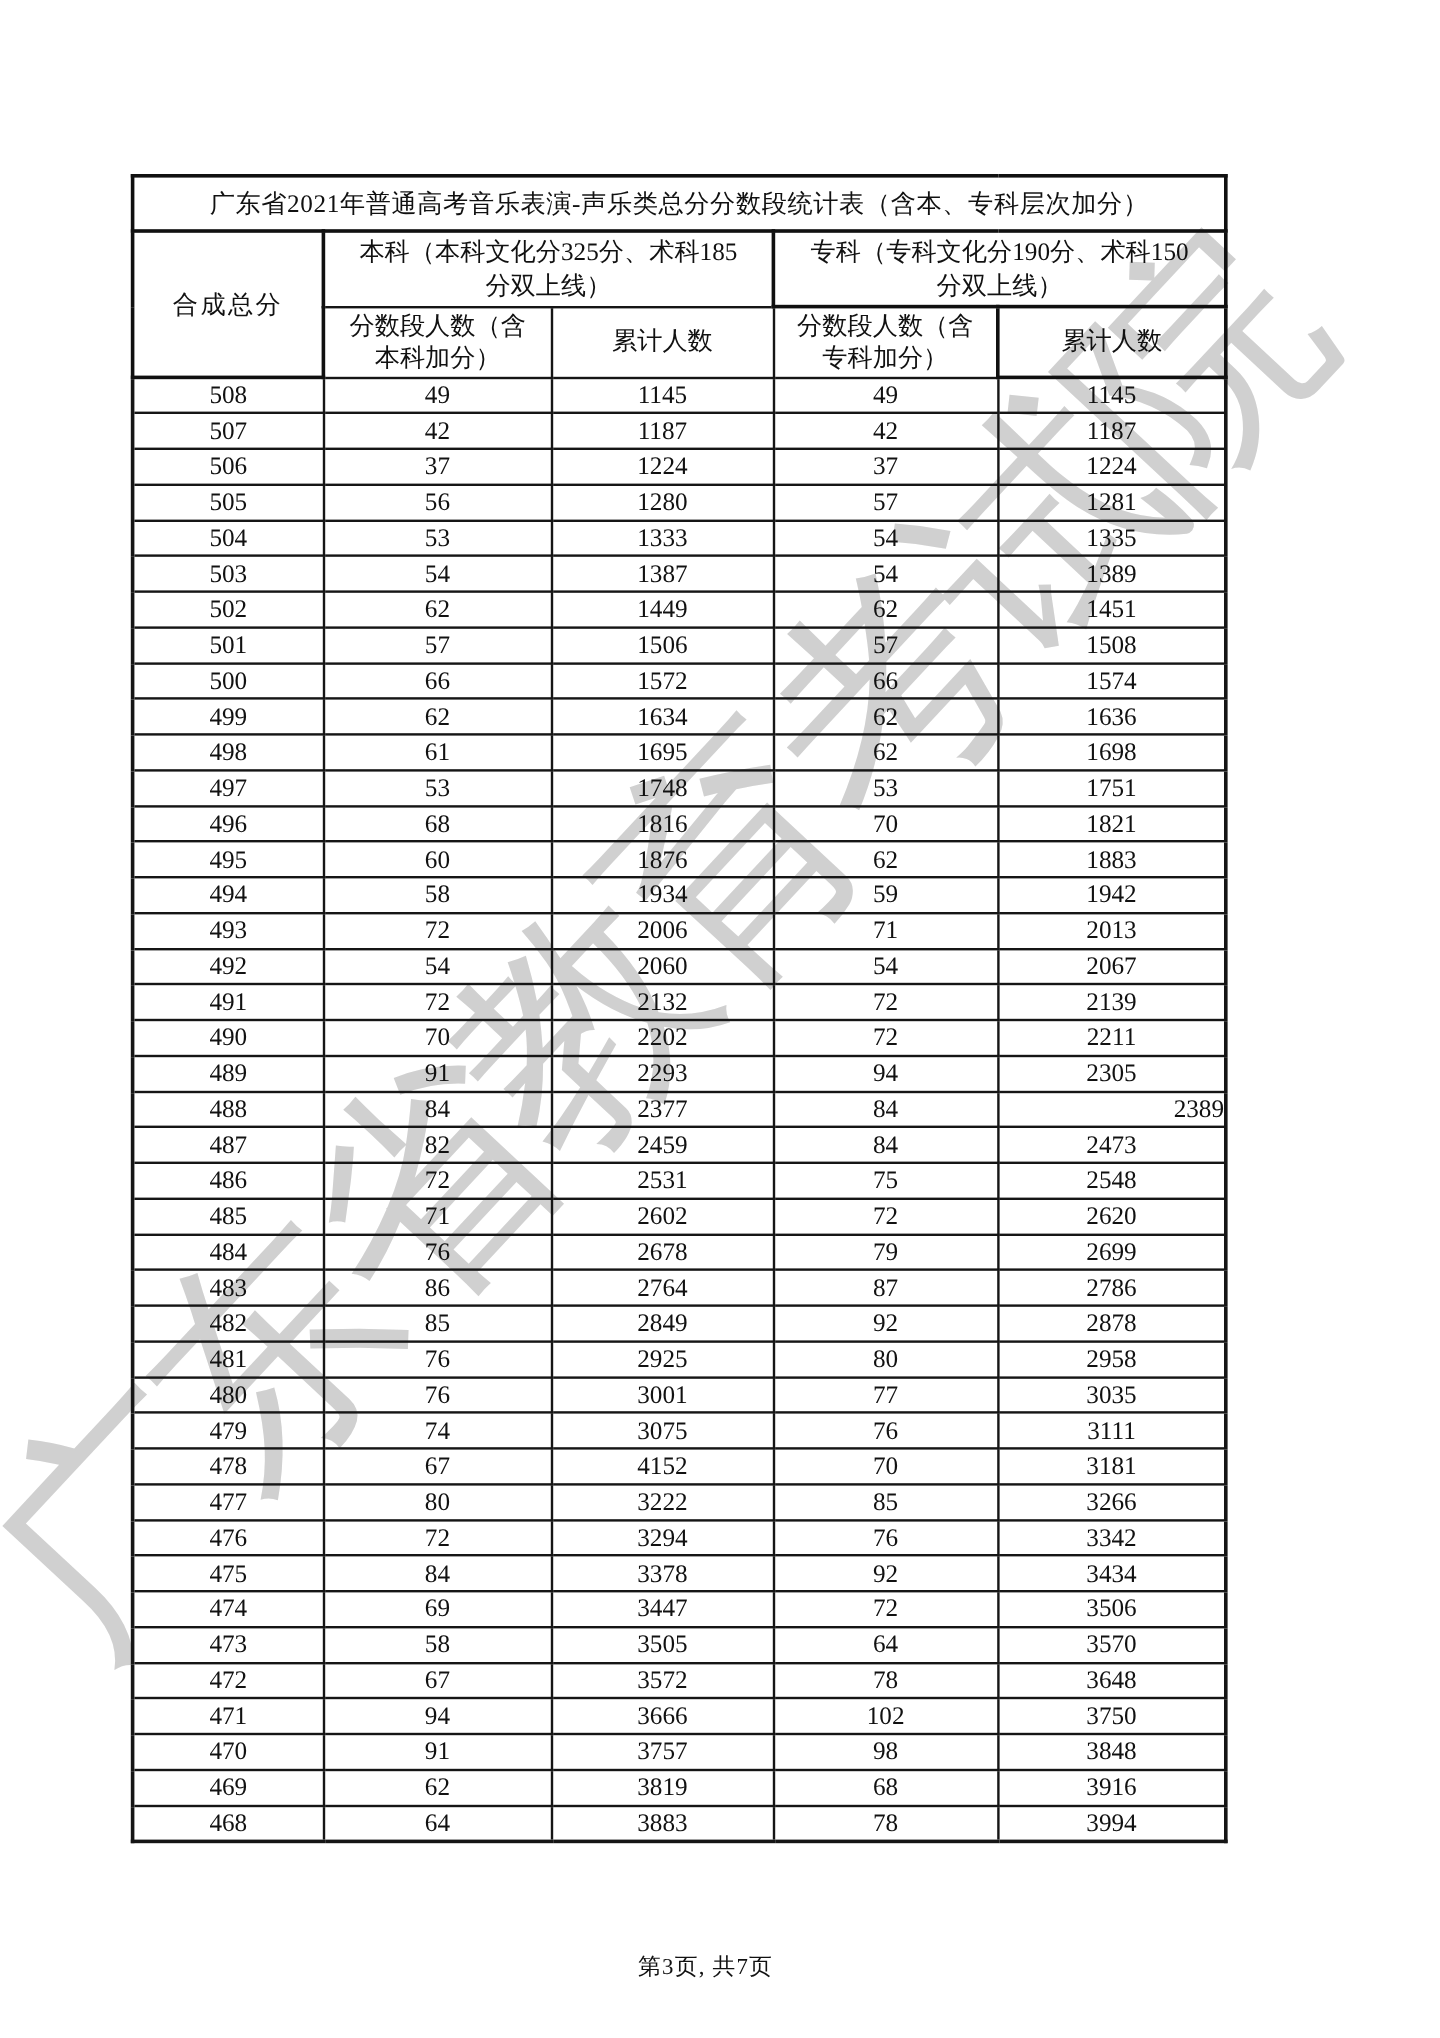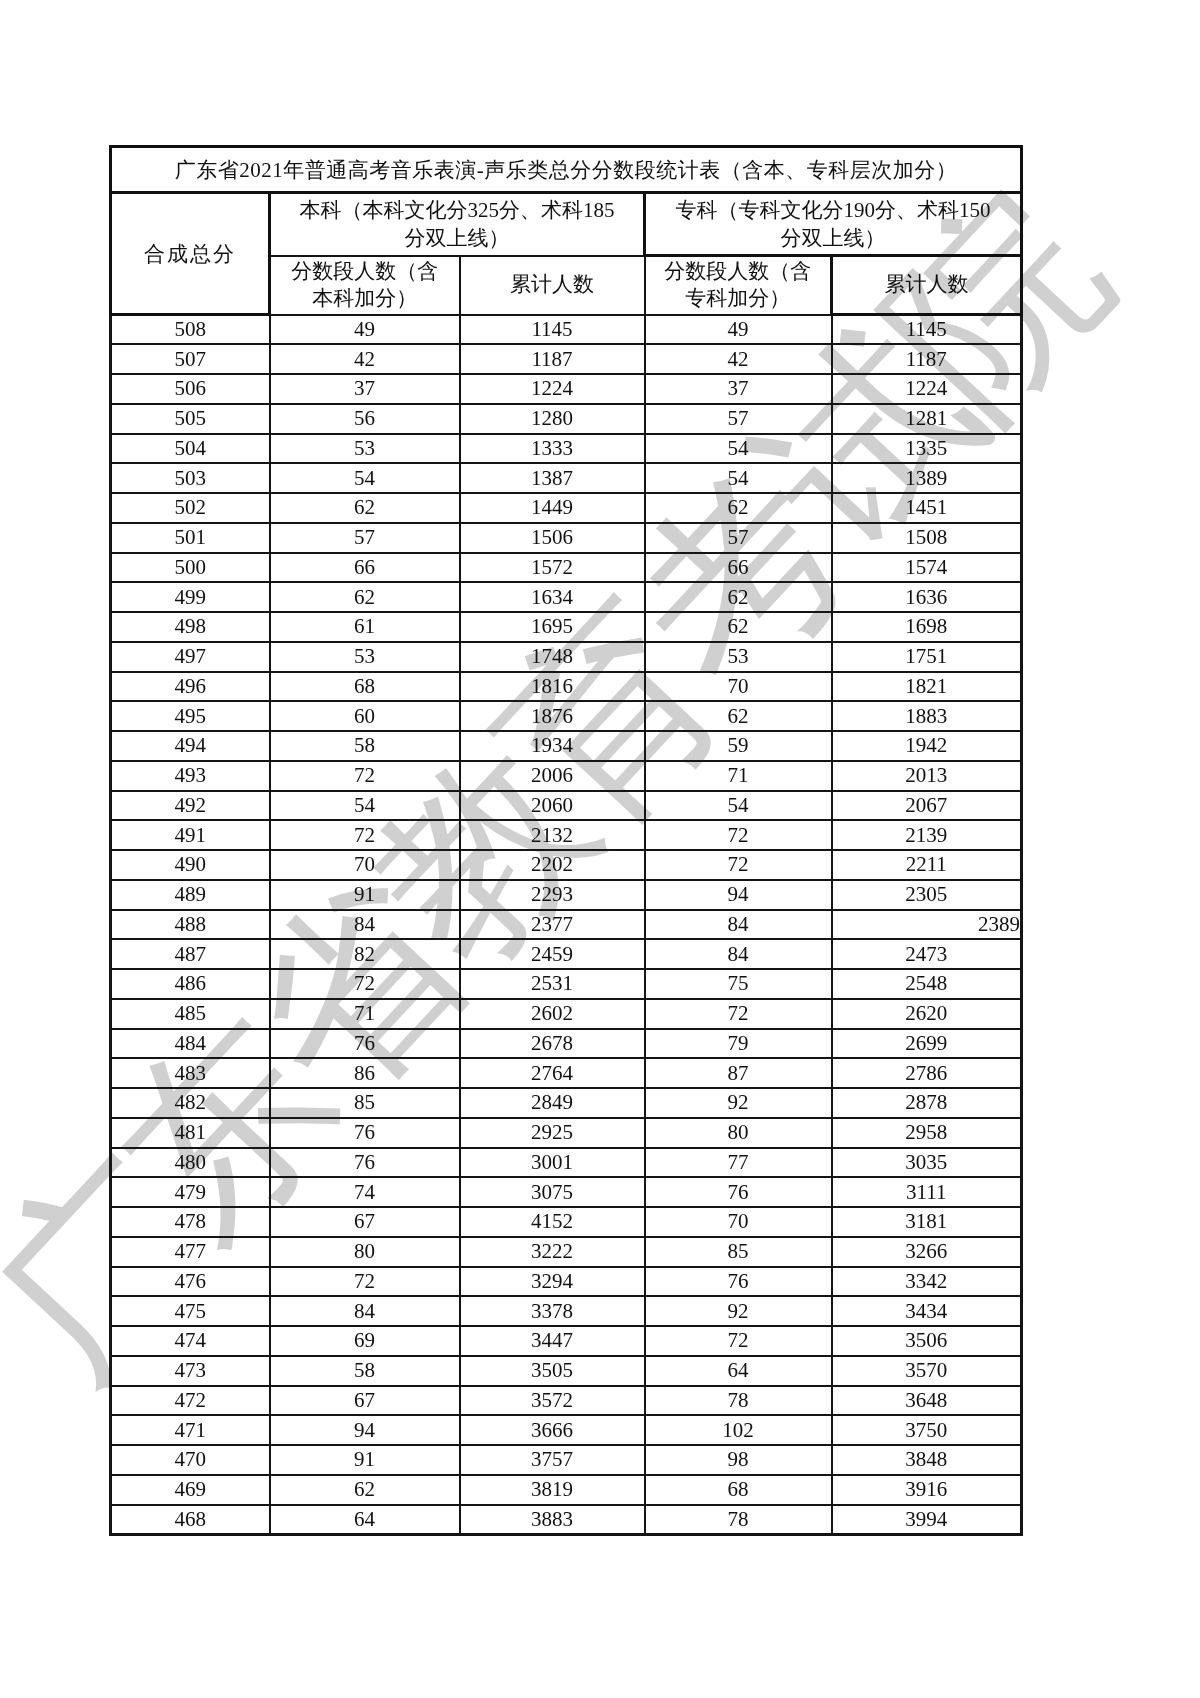--- a/index.html
+++ b/index.html
@@ -409,14 +409,15 @@
         <tr>
           <td class="outer-side" style="border-left-width: 3px; border-bottom-width: 3px;">468</td>
           <td style="border-bottom-width: 3px;">64</td>
           <td style="border-bottom-width: 3px;">3883</td>
           <td style="border-bottom-width: 3px;">78</td>
           <td class="outer-side" style="border-left-width: 2px; border-right-width: 3px; border-bottom-width: 3px;">3994</td>
         </tr>
       </tbody>
   </table>
 
+  <div class="footer">第3页, 共7页</div>
 
 </div>
 
 </body></html>

